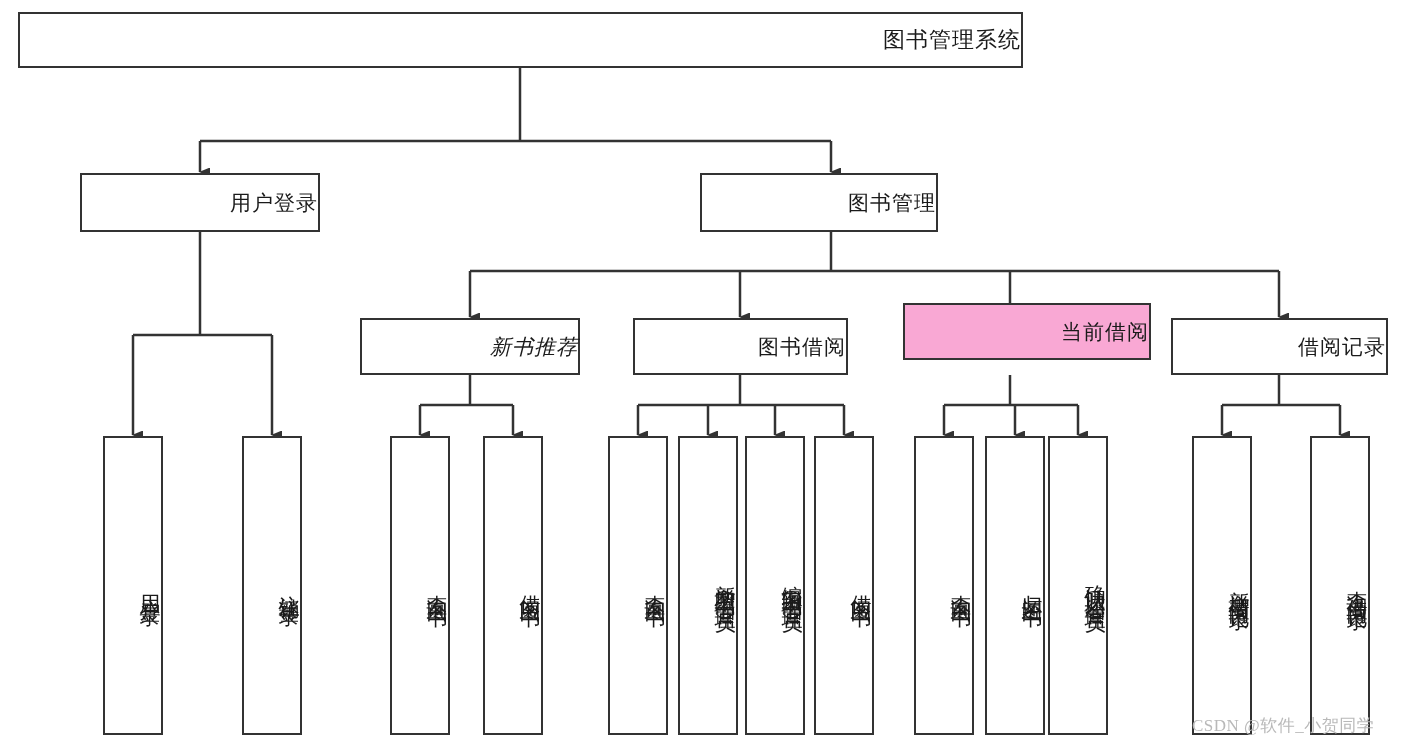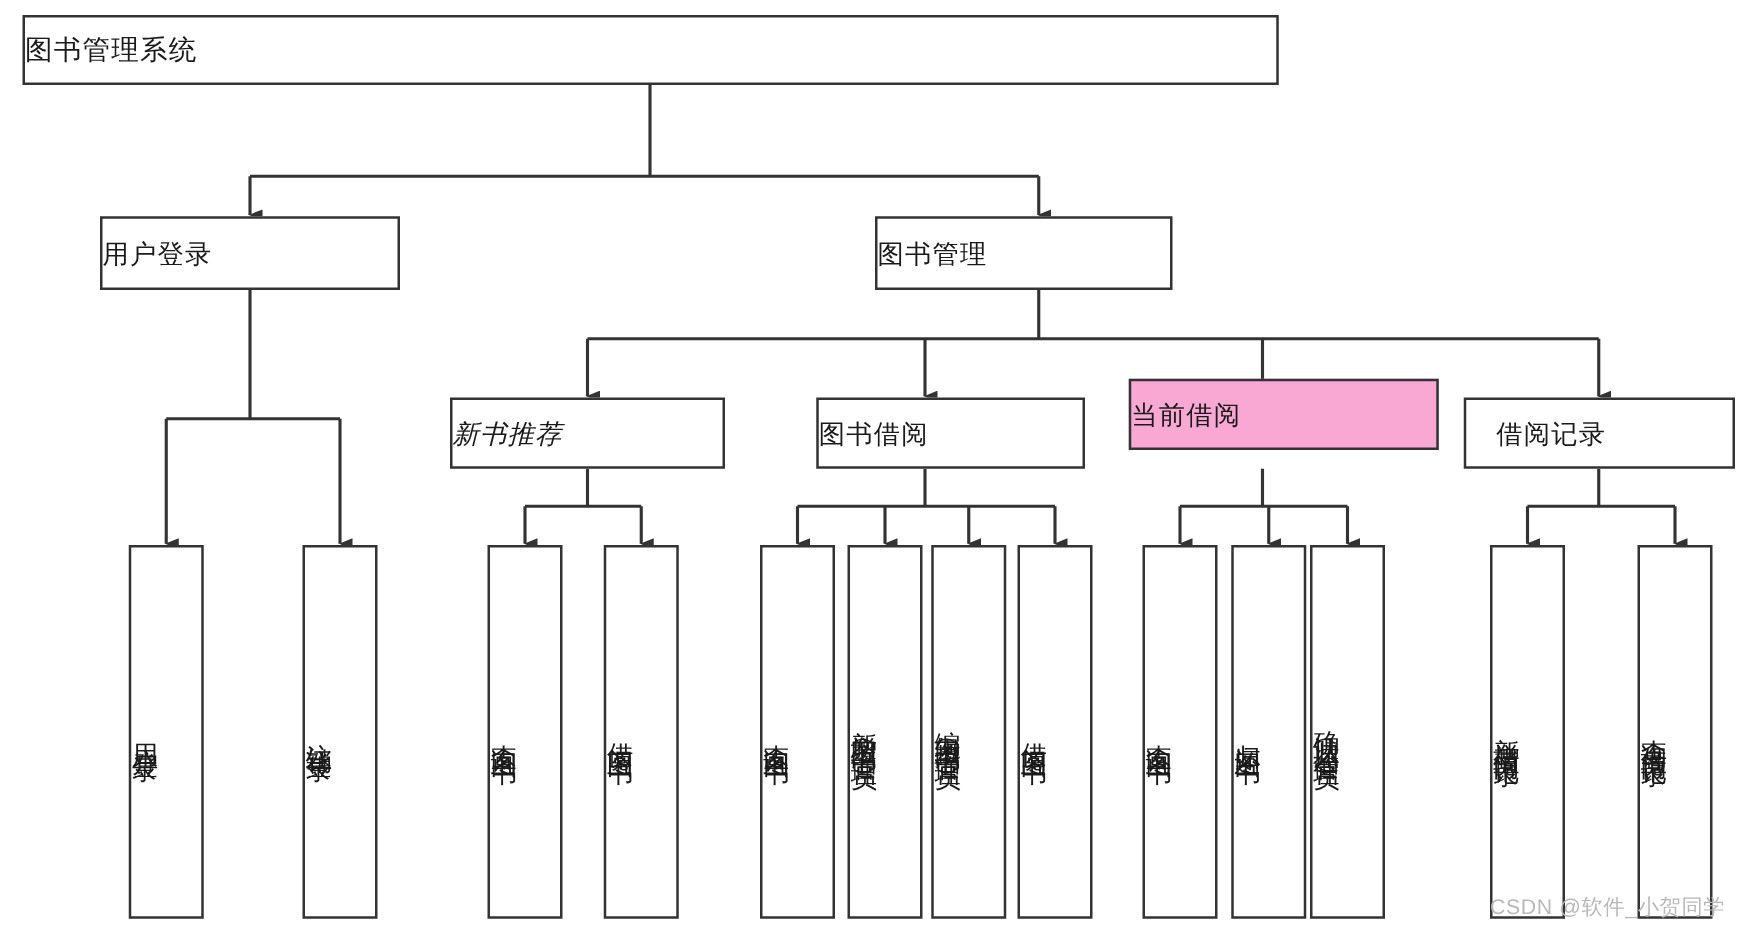--- a/index.html
+++ b/index.html
@@ -26,21 +26,21 @@
     height: 747px;
     pointer-events: none;
   }
   .node {
     position: absolute;
     box-sizing: border-box;
     background: #ffffff;
     border: 2px solid #333333;
     display: flex;
     align-items: center;
-    justify-content: flex-start;
+    justify-content: flex-end;
     color: #1a1a1a;
   }
   .node.horiz {
     font-size: 21px;
     letter-spacing: 1px;
   }
   .node.vert {
     font-size: 21px;
   }
   .node.vert .vlabel {
@@ -120,21 +120,21 @@
       </div>
       <div class="node horiz" style="left: 80px; top: 173px; width: 240px; height: 59px; border-color: rgb(51, 51, 51); background: rgb(255, 255, 255); color: rgb(26, 26, 26);">
         <span class="hlabel">用户登录</span>
       </div>
       <div class="node horiz" style="left: 700px; top: 173px; width: 238px; height: 59px; border-color: rgb(51, 51, 51); background: rgb(255, 255, 255); color: rgb(26, 26, 26);">
         <span class="hlabel">图书管理</span>
       </div>
       <div class="node horiz" style="left: 360px; top: 318px; width: 220px; height: 57px; border-color: rgb(51, 51, 51); background: rgb(255, 255, 255); color: rgb(26, 26, 26); font-style: italic;">
         <span class="hlabel">新书推荐</span>
       </div>
-      <div class="node horiz" style="left: 633px; top: 318px; width: 215px; height: 57px; border-color: rgb(51, 51, 51); background: rgb(255, 255, 255); color: rgb(26, 26, 26); margin-left: 20px;">
+      <div class="node horiz" style="left: 633px; top: 318px; width: 215px; height: 57px; border-color: rgb(51, 51, 51); background: rgb(255, 255, 255); color: rgb(26, 26, 26);">
         <span class="hlabel">图书借阅</span>
       </div>
       <div class="node horiz" style="left: 903px; top: 303px; width: 248px; height: 57px; border-color: rgb(51, 51, 51); background: #f9a8d4; color: rgb(26, 26, 26);">
         <span class="hlabel">当前借阅</span>
       </div>
       <div class="node horiz" style="left: 1171px; top: 318px; width: 217px; height: 57px; border-color: rgb(51, 51, 51); background: rgb(255, 255, 255); color: rgb(26, 26, 26); padding-left: 24px;">
         <span class="hlabel">借阅记录</span>
       </div>
       <div class="node vert" style="left: 103px; top: 436px; width: 60px; height: 299px; border-color: rgb(51, 51, 51); background: rgb(255, 255, 255); color: rgb(26, 26, 26);">
         <span class="vlabel">用户登录</span>
@@ -170,14 +170,14 @@
         <span class="vlabel">确认归还（管理员）</span>
       </div>
       <div class="node vert" style="left: 1192px; top: 436px; width: 60px; height: 299px; border-color: rgb(51, 51, 51); background: rgb(255, 255, 255); color: rgb(26, 26, 26);">
         <span class="vlabel">新增借阅记录</span>
       </div>
       <div class="node vert" style="left: 1310px; top: 436px; width: 60px; height: 299px; border-color: rgb(51, 51, 51); background: rgb(255, 255, 255); color: rgb(26, 26, 26);">
         <span class="vlabel">查询借阅记录</span>
       </div>
     </div>
 
-  <div class="watermark" style="left:1192px; top:714px;">CSDN @软件_小贺同学</div>
+  <div class="watermark" style="left:1192px; top:714px;font-family:Liberation Serif, serif;">CSDN @软件_小贺同学</div>
 </div>
 
 </body></html>

